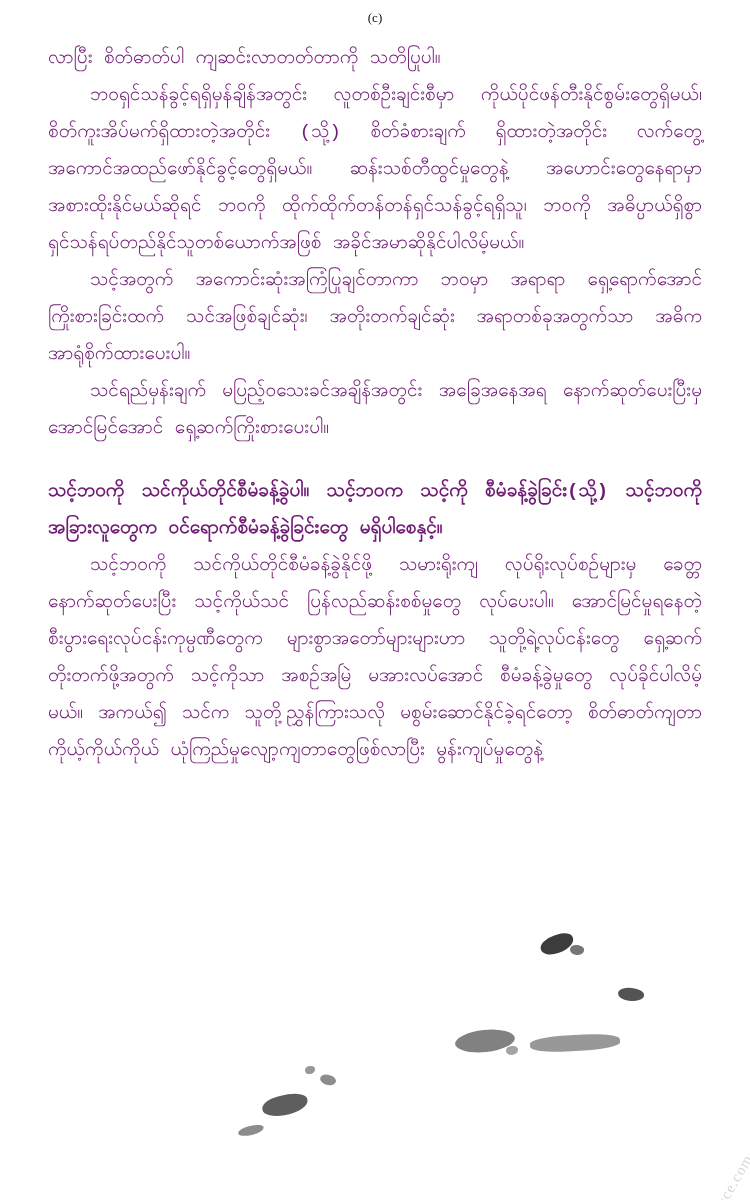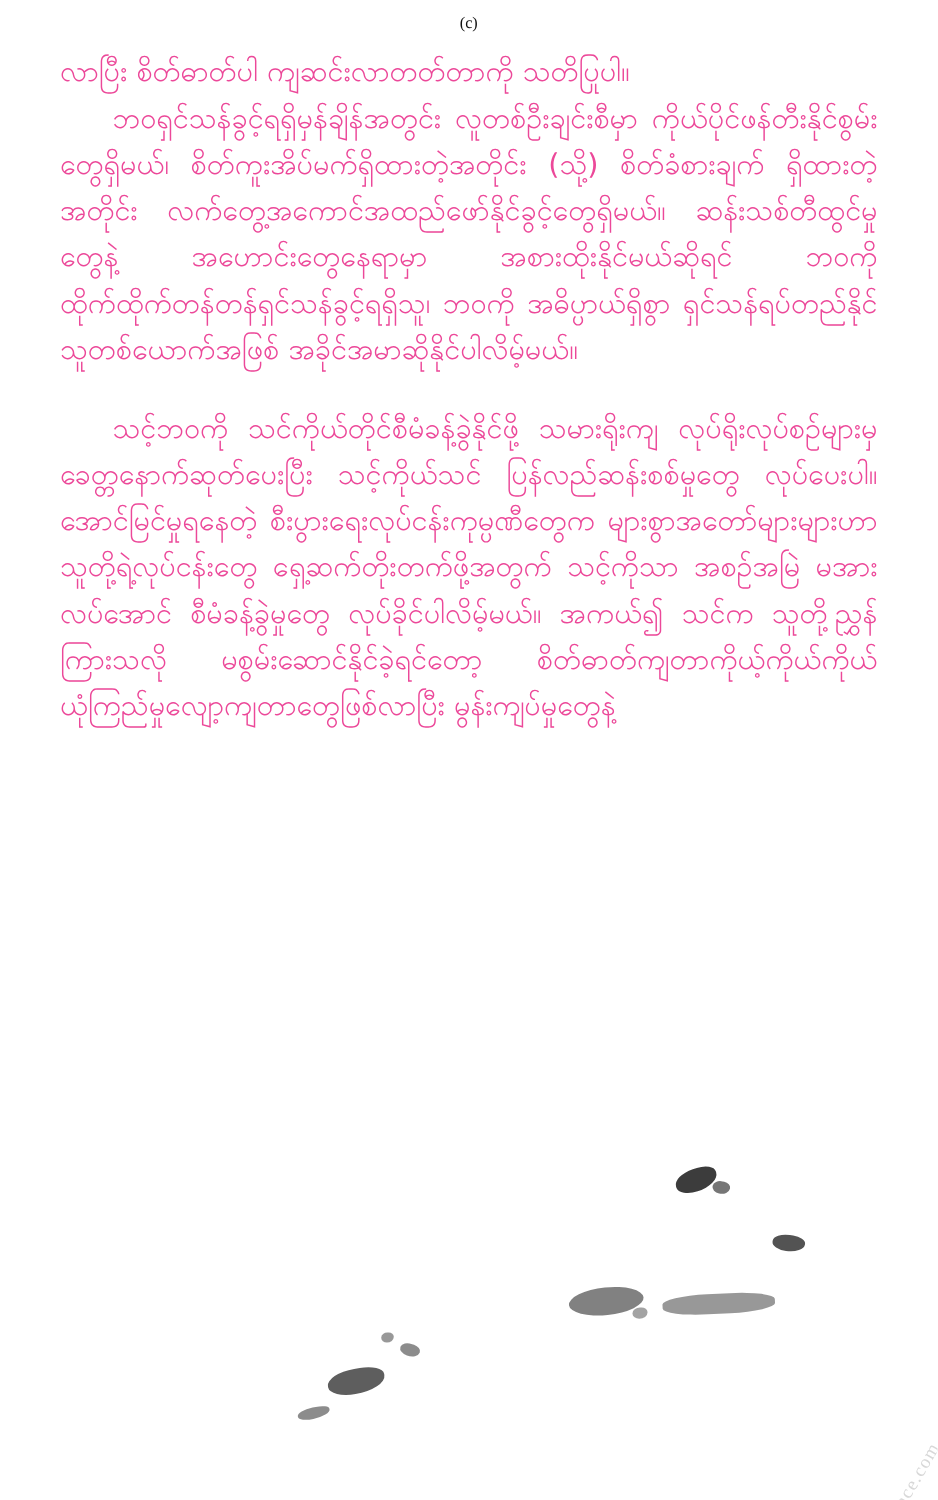--- a/index.html
+++ b/index.html
@@ -35,26 +35,27 @@
 
   .content {
     position: absolute;
     top: 40px;
     left: 48px;
     width: 654px;
   }
 
   p.para {
     margin: 0 0 0 0;
-    font-size: 23px;
+    font-size: 19px;
     line-height: 37px;
     text-align: justify;
     text-justify: inter-word;
     letter-spacing: 0px;
-    color: #ec4899;
+    color: #701a75;
+    font-family: Liberation Mono, monospace;
   }
 
   p.para.indent {
     text-indent: 42px;
   }
 
   p.para.bold {
     font-weight: bold;
   }
 
@@ -102,25 +103,28 @@
 <div class="page">
 
   <div class="page-marker">(c)</div>
 
   <div class="content">
 
     <p class="para">လာပြီး စိတ်ဓာတ်ပါ ကျဆင်းလာတတ်တာကို သတိပြုပါ။</p>
 
     <p class="para indent">ဘဝရှင်သန်ခွင့်ရရှိမှန်ချိန်အတွင်း လူတစ်ဦးချင်းစီမှာ ကိုယ်ပိုင်ဖန်တီးနိုင်စွမ်းတွေရှိမယ်၊ စိတ်ကူးအိပ်မက်ရှိထားတဲ့အတိုင်း (သို့) စိတ်ခံစားချက် ရှိထားတဲ့အတိုင်း လက်တွေ့အကောင်အထည်ဖော်နိုင်ခွင့်တွေရှိမယ်။ ဆန်းသစ်တီထွင်မှုတွေနဲ့ အဟောင်းတွေနေရာမှာ အစားထိုးနိုင်မယ်ဆိုရင် ဘဝကို ထိုက်ထိုက်တန်တန်ရှင်သန်ခွင့်ရရှိသူ၊ ဘဝကို အဓိပ္ပာယ်ရှိစွာ ရှင်သန်ရပ်တည်နိုင်သူတစ်ယောက်အဖြစ် အခိုင်အမာဆိုနိုင်ပါလိမ့်မယ်။</p>
 
+    <p class="para indent">သင့်အတွက် အကောင်းဆုံးအကြံပြုချင်တာကာ ဘဝမှာ အရာရာ ရှေ့ရောက်အောင် ကြိုးစားခြင်းထက် သင်အဖြစ်ချင်ဆုံး၊ အတိုးတက်ချင်ဆုံး အရာတစ်ခုအတွက်သာ အဓိက အာရုံစိုက်ထားပေးပါ။</p>
 
+    <p class="para indent">သင်ရည်မှန်းချက် မပြည့်ဝသေးခင်အချိန်အတွင်း အခြေအနေအရ နောက်ဆုတ်ပေးပြီးမှ အောင်မြင်အောင် ရှေ့ဆက်ကြိုးစားပေးပါ။</p>
 
 
     <div class="gap-block"></div>
 
+    <p class="para bold">သင့်ဘဝကို သင်ကိုယ်တိုင်စီမံခန့်ခွဲပါ။ သင့်ဘဝက သင့်ကို စီမံခန့်ခွဲခြင်း(သို့) သင့်ဘဝကို အခြားလူတွေက ဝင်ရောက်စီမံခန့်ခွဲခြင်းတွေ မရှိပါစေနှင့်။</p>
 
     <p class="para indent">သင့်ဘဝကို သင်ကိုယ်တိုင်စီမံခန့်ခွဲနိုင်ဖို့ သမားရိုးကျ လုပ်ရိုးလုပ်စဉ်များမှ ခေတ္တနောက်ဆုတ်ပေးပြီး သင့်ကိုယ်သင် ပြန်လည်ဆန်းစစ်မှုတွေ လုပ်ပေးပါ။ အောင်မြင်မှုရနေတဲ့ စီးပွားရေးလုပ်ငန်းကုမ္ပဏီတွေက များစွာအတော်များများဟာ သူတို့ရဲ့လုပ်ငန်းတွေ ရှေ့ဆက်တိုးတက်ဖို့အတွက် သင့်ကိုသာ အစဉ်အမြဲ မအားလပ်အောင် စီမံခန့်ခွဲမှုတွေ လုပ်ခိုင်ပါလိမ့်မယ်။ အကယ်၍ သင်က သူတို့ညွှန်ကြားသလို မစွမ်းဆောင်နိုင်ခဲ့ရင်တော့ စိတ်ဓာတ်ကျတာကိုယ့်ကိုယ်ကိုယ် ယုံကြည်မှုလျော့ကျတာတွေဖြစ်လာပြီး မွန်းကျပ်မှုတွေနဲ့</p>
 
   </div>
 
   <div class="smudge s1"></div>
   <div class="smudge s2"></div>
   <div class="smudge s3"></div>
   <div class="smudge s4"></div>
   <div class="smudge s5"></div>

